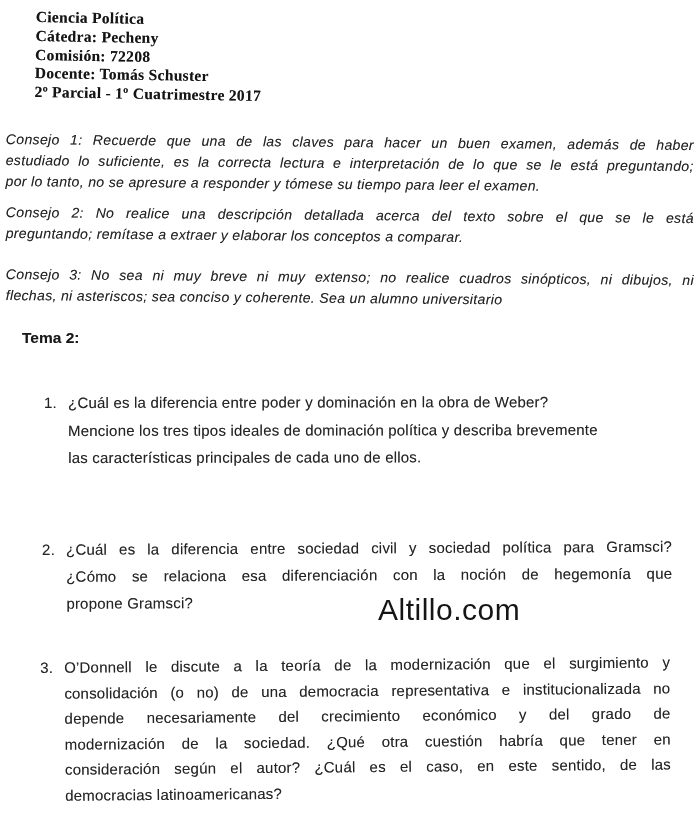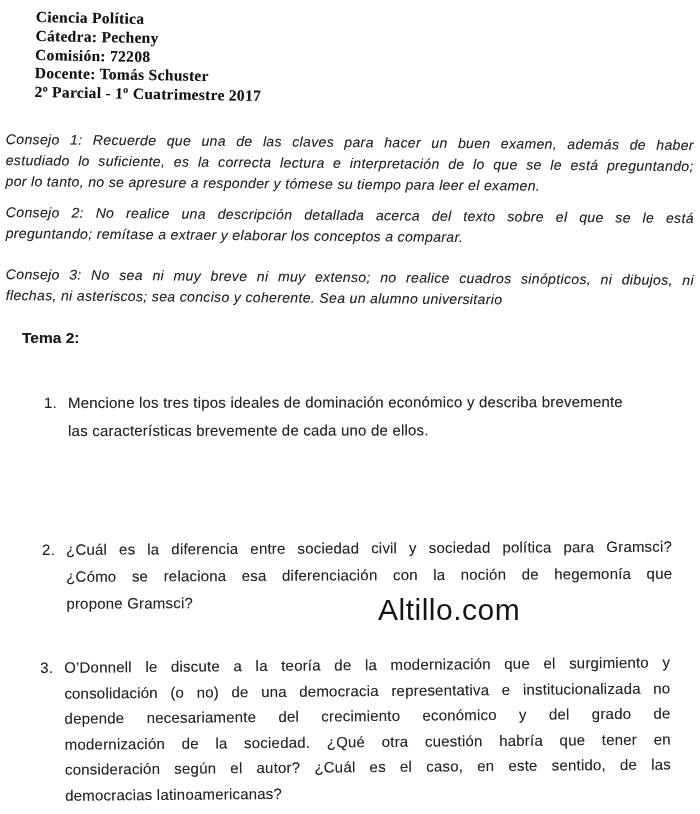--- a/index.html
+++ b/index.html
@@ -106,22 +106,23 @@
   <div class="advice advice3">
       <div class="line">Consejo 3: No sea ni muy breve ni muy extenso; no realice cuadros sinópticos, ni dibujos, ni</div>
       <div class="line">flechas, ni asteriscos; sea conciso y coherente. Sea un alumno universitario</div>
     </div>
 
   <div class="tema">Tema 2:</div>
 
   <div class="question q1 q-ragged">
     <div class="qnum">1.</div>
     <div class="qlines">
-        <div class="line">Mencione los tres tipos ideales de dominación económico y describa brevemente</div>
-        <div class="line">las características brevemente de cada uno de ellos.</div>
+        <div class="line">¿Cuál es la diferencia entre poder y dominación en la obra de Weber?</div>
+        <div class="line">Mencione los tres tipos ideales de dominación política y describa brevemente</div>
+        <div class="line">las características principales de cada uno de ellos.</div>
       </div>
   </div>
 
   <div class="question q2 q-just">
     <div class="qnum">2.</div>
     <div class="qlines">
         <div class="line">¿Cuál es la diferencia entre sociedad civil y sociedad política para Gramsci?</div>
         <div class="line">¿Cómo se relaciona esa diferenciación con la noción de hegemonía que</div>
         <div class="line">propone Gramsci?</div>
       </div>

